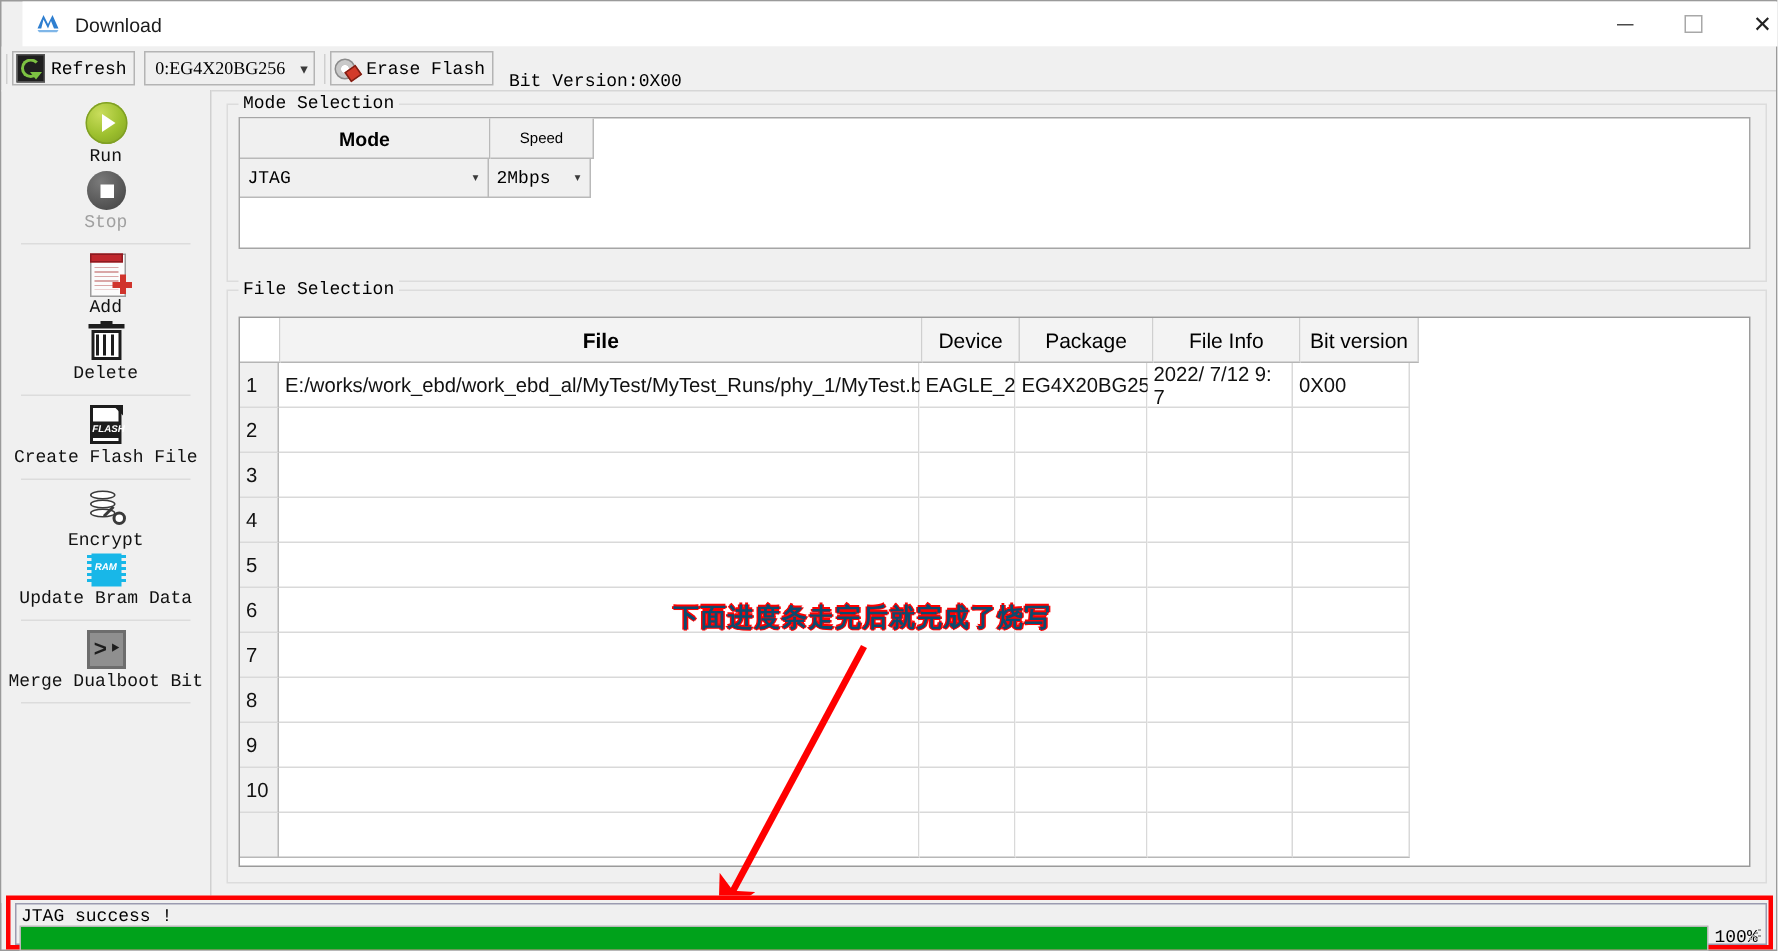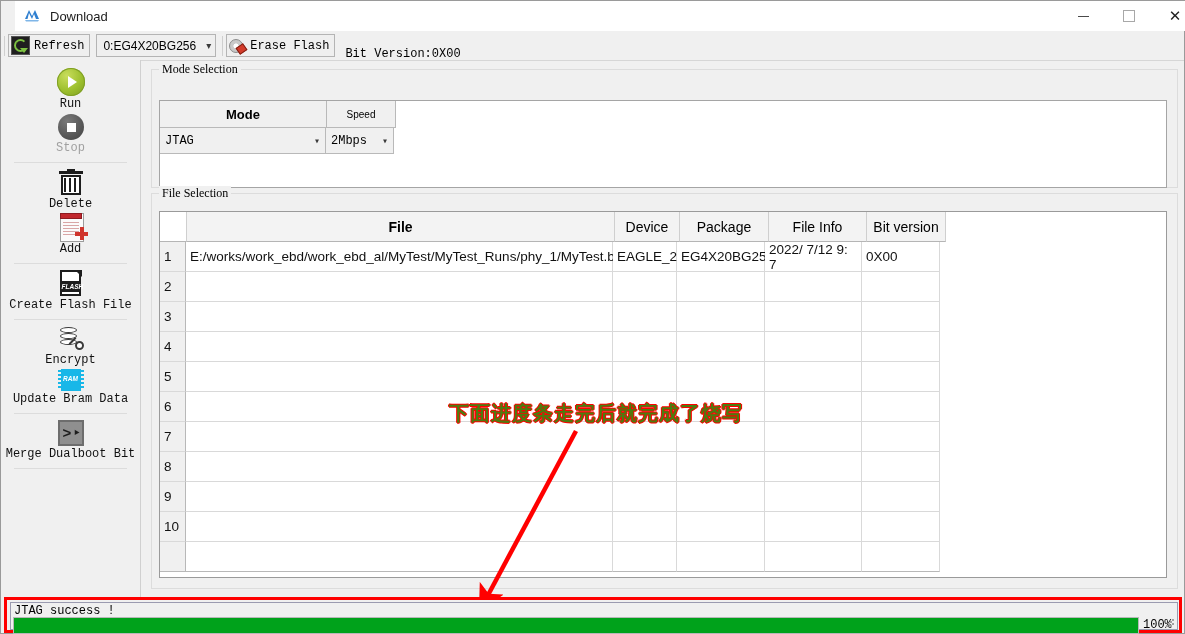--- a/index.html
+++ b/index.html
@@ -31,21 +31,21 @@
            background:#f0f0f0;border-bottom:1px solid #d6d6d6;
            display:flex;align-items:center;}
   .tb-sep{width:1px;height:20px;background:#cfcfcf;margin:0 3px;}
   .tb-btn{display:flex;align-items:center;height:21px;
           border:1px solid #b4b4b4;background:#efefef;padding:0 5px 0 2px;
           font-family:"Liberation Mono",monospace;font-size:12px;color:#000;}
   .tb-btn .lbl{margin-left:4px;letter-spacing:0px;}
   .combo{display:flex;align-items:center;justify-content:space-between;
          height:21px;border:1px solid #b4b4b4;background:#efefef;
          padding:0 4px 0 6px;margin-left:6px;min-width:100px;
-         font-family:Liberation Sans, sans-serif;font-size:12px;}
+         font-family:Liberation Serif, serif;font-size:12px;}
   .combo .chev{margin-left:10px;color:#3a3a3a;font-size:10px;}
   .tb-static{margin-left:10px;font-family:"Liberation Mono",monospace;font-size:12px;color:#000;margin-top:16px;}
 
   
   .ico-refresh{width:17px;height:17px;background:#1f1f1f;border:1px solid #555;
                position:relative;display:inline-block;flex:0 0 auto;}
   .ico-refresh::before{content:"";position:absolute;left:2px;top:2px;width:9px;height:9px;
         border:2.5px solid #7dc242;border-radius:50%;border-right-color:transparent;}
   .ico-refresh::after{content:"";position:absolute;right:1px;bottom:1px;width:0;height:0;
         border-left:4px solid transparent;border-right:4px solid transparent;
@@ -134,27 +134,27 @@
   .ic-merge{width:26px;height:26px;position:relative;background:#8f8f8f;
         border:2px solid #6d6d6d;box-sizing:border-box;}
   .ic-merge::before{content:">";position:absolute;left:3px;top:2px;font-size:15px;
         font-weight:bold;color:#1d1d1d;font-family:"Liberation Sans",sans-serif;line-height:18px;}
   .ic-merge::after{content:"\2023";position:absolute;right:2px;top:2px;font-size:15px;
         font-weight:bold;color:#1d1d1d;font-family:"Liberation Sans",sans-serif;line-height:18px;}
 
   
   .group{position:absolute;border:1px solid #dcdcdc;background:#f0f0f0;}
   .group > .legend{position:absolute;top:-8px;left:7px;background:#f0f0f0;padding:0 3px;
-        font-family:Liberation Serif, serif;font-size:12px;color:#000;}
+        font-family:Liberation Mono, monospace;font-size:12px;color:#000;}
 
   #mode-group{left:150px;top:68px;width:1025px;height:117px;}
   #file-group{left:150px;top:192px;width:1025px;height:394px;}
 
   
-  .mode-wrap{position:absolute;left:7px;top:30px;width:1008px;height:88px;
+  .mode-wrap{position:absolute;left:7px;top:8px;width:1008px;height:88px;
         background:#fff;border:1px solid #a5a5a5;box-sizing:border-box;}
   .mode-head{display:flex;height:27px;}
   .mh{border-right:1px solid #b9b9b9;border-bottom:1px solid #b9b9b9;background:#f0f0f0;
       display:flex;align-items:center;justify-content:center;
       font-family:"Liberation Sans",sans-serif;font-size:13px;font-weight:bold;color:#000;}
   .mh.speed{font-weight:normal;font-size:10px;}
   .mode-row{display:flex;height:26px;}
   .mcell{border-right:1px solid #b9b9b9;border-bottom:1px solid #b9b9b9;background:#f0f0f0;
       display:flex;align-items:center;padding:0 5px;box-sizing:border-box;}
   .mcell .sel{flex:1;display:flex;align-items:center;justify-content:space-between;
@@ -179,22 +179,22 @@
   .w-file{width:427px;flex:0 0 427px;text-align:center;}
   .w-dev{width:64px;flex:0 0 64px;}
   .w-pkg{width:88px;flex:0 0 88px;}
   .w-info{width:97px;flex:0 0 97px;}
   .w-bit{width:78px;flex:0 0 78px;}
   .lastrow .fc{border-bottom:1px solid #b8b8b8;}
 
   
   .anno{position:absolute;left:0;top:0;width:1185px;height:634px;pointer-events:none;}
   .anno-text{position:absolute;left:448px;top:399px;
-       font-family:Liberation Mono, monospace;font-weight:bold;font-size:20px;
-       color:#4d7c0f;white-space:nowrap;letter-spacing:1px;
+       font-family:Liberation Mono, monospace;font-weight:bold;font-size:17px;
+       color:#0c4a6e;white-space:nowrap;letter-spacing:1px;
        text-shadow:0 0 1px #ff0000,1px 0 0 #ff0000,-1px 0 0 #ff0000,0 1px 0 #ff0000,0 -1px 0 #ff0000;}
 
   
   .status-box{position:absolute;left:3px;top:596px;width:1178px;height:36px;
        border:3px solid #ff0000;box-sizing:border-box;background:#f0f0f0;}
   .status-inner{position:absolute;left:3px;top:2px;width:1168px;height:28px;
        border:1px solid #9b9bb0;box-sizing:border-box;background:#f0f0f0;}
   .status-text{position:absolute;left:3px;top:1px;font-family:"Liberation Mono",monospace;
        font-size:12px;color:#000;}
   .pbar-wrap{position:absolute;left:2px;top:14px;width:1126px;height:17px;
@@ -260,37 +260,37 @@
     <div class="side-item">
       <span class="ic ic-run"></span>
       <span class="caption">Run</span>
     </div>
     <div class="side-item disabled">
       <span class="ic ic-stop"></span>
       <span class="caption">Stop</span>
     </div>
     <div class="side-div"></div>
     <div class="side-item">
-      <span class="ic ic-del">
-        <i class="hdl"></i>
-          <i class="lid"></i>
-          <i class="can"></i>
-          <i class="bars"></i>
-      </span>
-      <span class="caption">Delete</span>
-    </div>
-    <div class="side-item">
       <span class="ic ic-add">
         <i class="pad"></i>
           <i class="pad-top"></i>
           <i class="lines"></i>
           <i class="plusv"></i>
           <i class="plush"></i>
       </span>
       <span class="caption">Add</span>
+    </div>
+    <div class="side-item">
+      <span class="ic ic-del">
+        <i class="hdl"></i>
+          <i class="lid"></i>
+          <i class="can"></i>
+          <i class="bars"></i>
+      </span>
+      <span class="caption">Delete</span>
     </div>
     <div class="side-div"></div>
     <div class="side-item">
       <span class="ic ic-flash">
         <i class="doc"></i>
           <i class="fold"></i>
           <i class="tag">FLASH</i>
       </span>
       <span class="caption">Create Flash File</span>
     </div>

